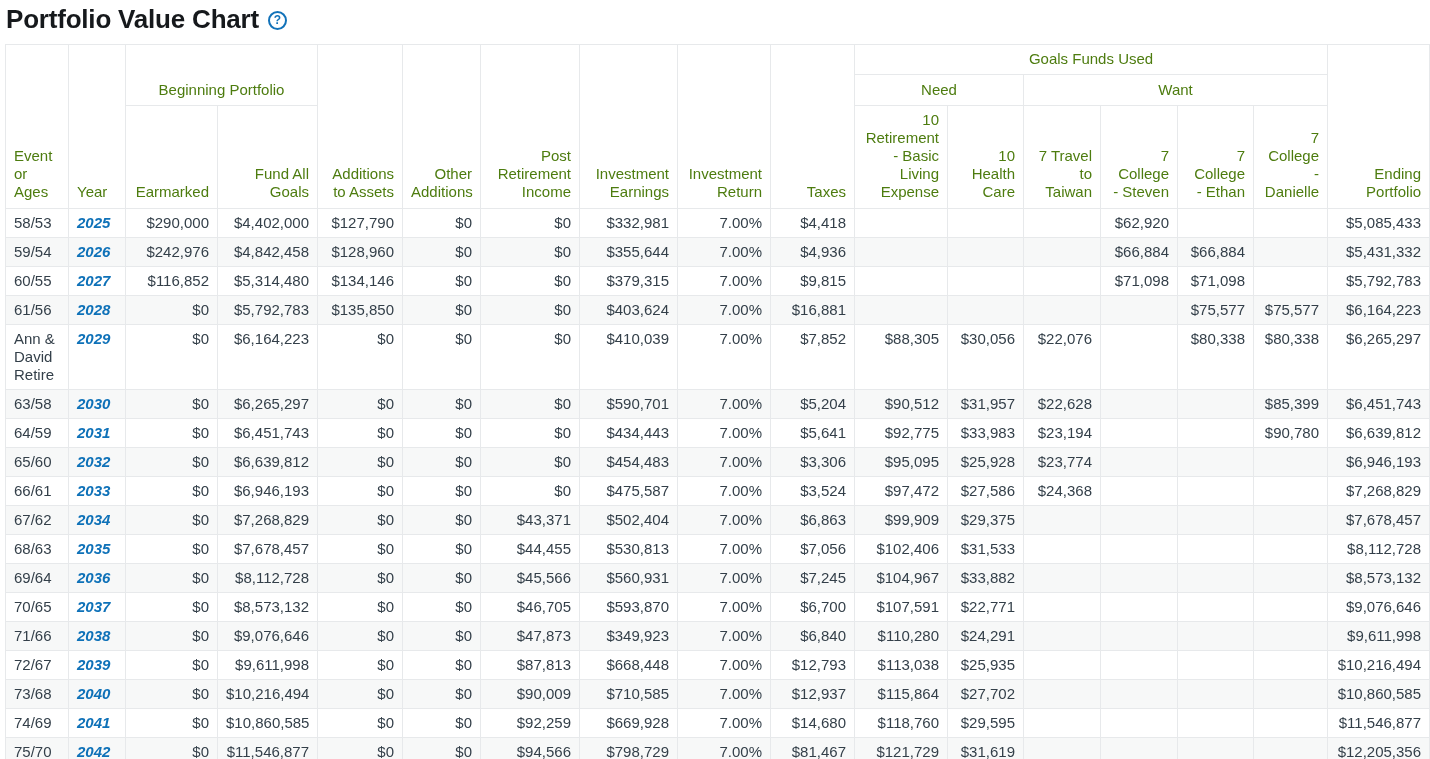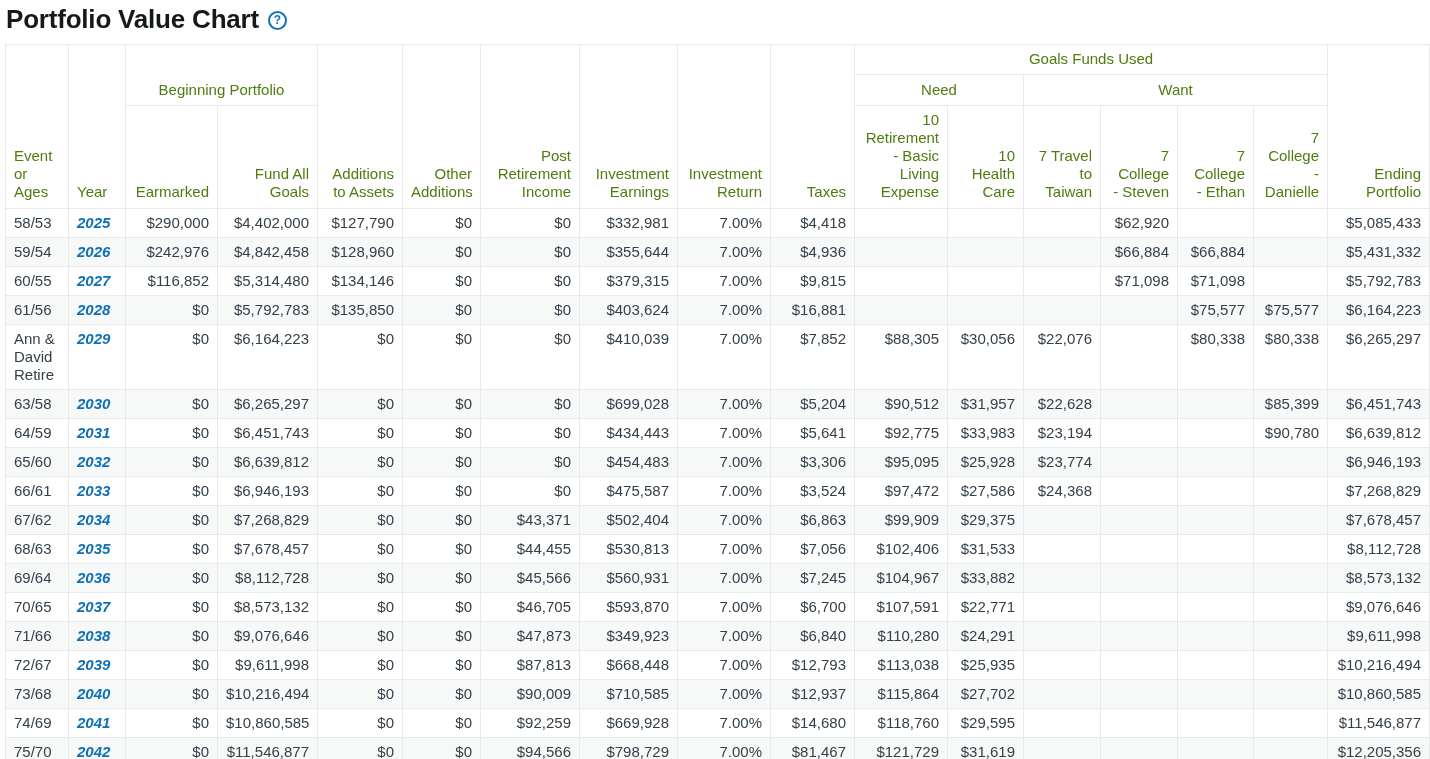--- a/index.html
+++ b/index.html
@@ -213,21 +213,21 @@
             <td class="c-ending_portfolio">$6,265,297</td>
           </tr>
           <tr>
             <td class="c-event">63/58</td>
             <td class="c-year"><a class="year-link">2030</a></td>
             <td class="c-earmarked">$0</td>
             <td class="c-fund_all_goals">$6,265,297</td>
             <td class="c-additions_to_assets">$0</td>
             <td class="c-other_additions">$0</td>
             <td class="c-post_retirement_income">$0</td>
-            <td class="c-investment_earnings">$699,028</td>
+            <td class="c-investment_earnings">$590,701</td>
             <td class="c-investment_return">7.00%</td>
             <td class="c-taxes">$5,204</td>
             <td class="c-retirement_basic_living">$90,512</td>
             <td class="c-health_care">$31,957</td>
             <td class="c-travel_taiwan">$22,628</td>
             <td class="c-college_steven"></td>
             <td class="c-college_ethan"></td>
             <td class="c-college_danielle">$85,399</td>
             <td class="c-ending_portfolio">$6,451,743</td>
           </tr>

